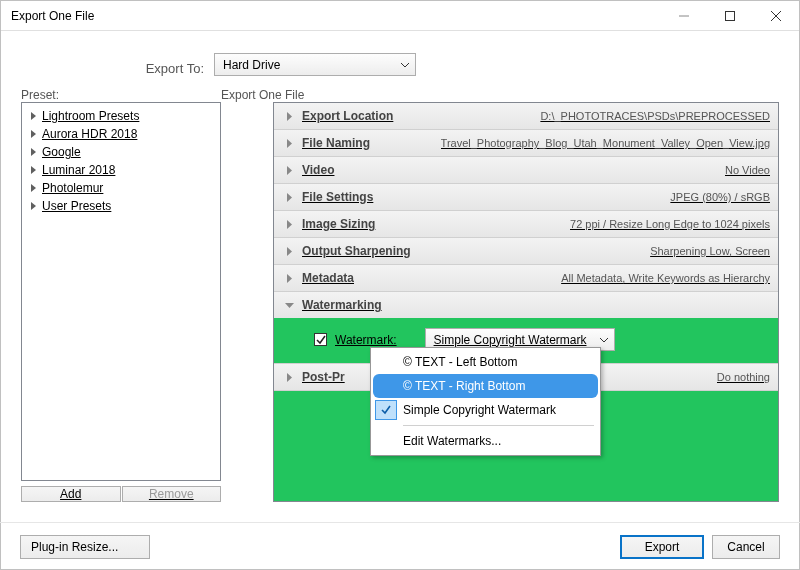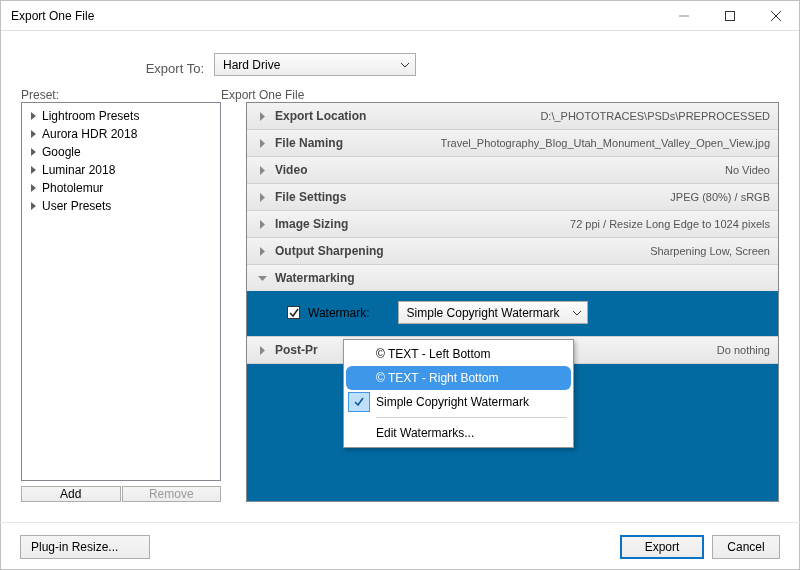--- a/index.html
+++ b/index.html
@@ -13,47 +13,47 @@
 .top-row { margin-top: 22px; display: flex; align-items: center; }
 .top-label { width: 213px; text-align: right; padding-right: 10px; font-size: 13px; color: #555; margin-top: 7px; }
 .combo { position: relative; background: linear-gradient(#fdfdfd,#ededed); border: 1px solid #adadad; height: 23px; display: flex; align-items: center; padding: 0 22px 0 8px; width: 202px; }
 .combo .chev { position: absolute; right: 6px; top: 50%; transform: translateY(-50%); }
 .chev svg { width: 8px; height: 8px; display: block; }
 
 .labels-row { margin-top: 12px; display: flex; padding: 0 20px; color: #555; }
 .labels-row .l1 { width: 200px; }
 .labels-row .l2 { }
 
-.mid { display: flex; padding: 0 20px; gap: 25px; }
+.mid { display: flex; padding: 0 20px; gap: 4px; text-decoration: underline; }
 
 .preset-panel { width: 200px; display: flex; flex-direction: column; }
 .preset-list { flex: 1; border: 1px solid #828790; background: #fff; height: 373px; padding: 4px 0; }
 .preset-item { display: flex; align-items: center; padding: 2px 6px; gap: 4px; }
 .preset-item .tri { width: 10px; display: flex; justify-content: center; }
 .tri svg { width: 7px; height: 8px; display: block; }
 .preset-btns { display: flex; gap: 1px; margin-top: 5px; }
 .pbtn { flex: 1; height: 16px; background: linear-gradient(#f5f5f5,#ececec); border: 1px solid #adadad; display: flex; align-items: center; justify-content: center; }
 .pbtn.disabled { color: #9a9a9a; }
 
-.main-panel { flex: 1; border: 1px solid #828790; background: #0369a1; height: 400px; position: relative; }
+.main-panel { flex: 1; border: 1px solid #828790; background: #22c55e; height: 400px; position: relative; margin-left: 48px; }
 .section { border-bottom: 1px solid #d0d0d0; }
 .section-header { background: linear-gradient(#f3f3f3,#e6e6e6); height: 26px; display: flex; align-items: center; padding: 0 8px; }
 .section-header .disclose { width: 14px; display: flex; justify-content: center; margin-right: 6px; }
 .section-header .disclose svg { width: 9px; height: 9px; display: block; }
 .section-header .sname { font-weight: 600; color: #444; flex: 0 0 auto; }
 .section-header .spacer { flex: 1; }
 .section-header .summary { font-size: 11px; color: #555; text-align: center; white-space: nowrap; overflow: hidden; text-overflow: ellipsis; max-width: 340px; }
 
 .water-body { padding: 10px 8px 12px 40px; display: flex; align-items: center; gap: 8px; }
 .checkbox { width: 13px; height: 13px; border: 1px solid #333; background: #fff; display: flex; align-items: center; justify-content: center; }
 .checkbox svg { width: 10px; height: 10px; display: block; }
 .wm-label { margin-right: 20px; }
 .wm-combo { width: 190px; }
 
-.dropdown { position: absolute; left: 96px; top: 236px; width: 231px; background: #fff; border: 1px solid #979797; box-shadow: 2px 2px 4px rgba(0,0,0,.25); padding: 2px; z-index: 10; }
+.dropdown { position: absolute; left: 96px; top: 244px; width: 231px; background: #fff; border: 1px solid #979797; box-shadow: 2px 2px 4px rgba(0,0,0,.25); padding: 2px; z-index: 10; }
 .dd-item { height: 24px; display: flex; align-items: center; padding: 0 8px 0 30px; position: relative; }
 .dd-item.hover { background: #3e97e8; color: #fff; border-radius: 6px; }
 .dd-check { position: absolute; left: 2px; top: 2px; width: 22px; height: 20px; background: #bfe0fb; border: 1px solid #3e97e8; display: flex; align-items: center; justify-content: center; }
 .dd-check svg { width: 12px; height: 12px; }
 .dd-sep { height: 1px; background: #d0d0d0; margin: 3px 4px 3px 30px; }
 
 .footer { position: absolute; left: 0; right: 0; bottom: 0; height: 48px; display: flex; align-items: center; padding: 0 20px; border-top: 1px solid #e6e6e6; }
 .footer .fbtn { height: 24px; padding: 0 12px; background: linear-gradient(#f5f5f5,#ececec); border: 1px solid #adadad; display: flex; align-items: center; justify-content: center; }
 .footer .spacer { flex: 1; }
 .footer .fbtn.primary { border: 2px solid #0973c8; width: 84px; justify-content: center; padding: 0; }
@@ -227,20 +227,32 @@
           <span class="disclose">
             <svg viewBox="0 0 9 9">
               <path d="M2 0 L7 4.5 L2 9 Z" fill="#888"></path>
             </svg>
           </span>
           <span class="sname">Output Sharpening</span>
           <span class="spacer"></span>
           <span class="summary">Sharpening Low, Screen</span>
         </div>
       </div>
+    <div class="section">
+        <div class="section-header">
+          <span class="disclose">
+            <svg viewBox="0 0 9 9">
+              <path d="M2 0 L7 4.5 L2 9 Z" fill="#888"></path>
+            </svg>
+          </span>
+          <span class="sname">Metadata</span>
+          <span class="spacer"></span>
+          <span class="summary">All Metadata, Write Keywords as Hierarchy</span>
+        </div>
+      </div>
 
     <div class="section">
       <div class="section-header">
         <span class="disclose">
             <svg viewBox="0 0 9 9">
               <path d="M0 2 L4.5 7 L9 2 Z" fill="#888"></path>
             </svg>
           </span>
         <span class="sname">Watermarking</span>
       </div>

